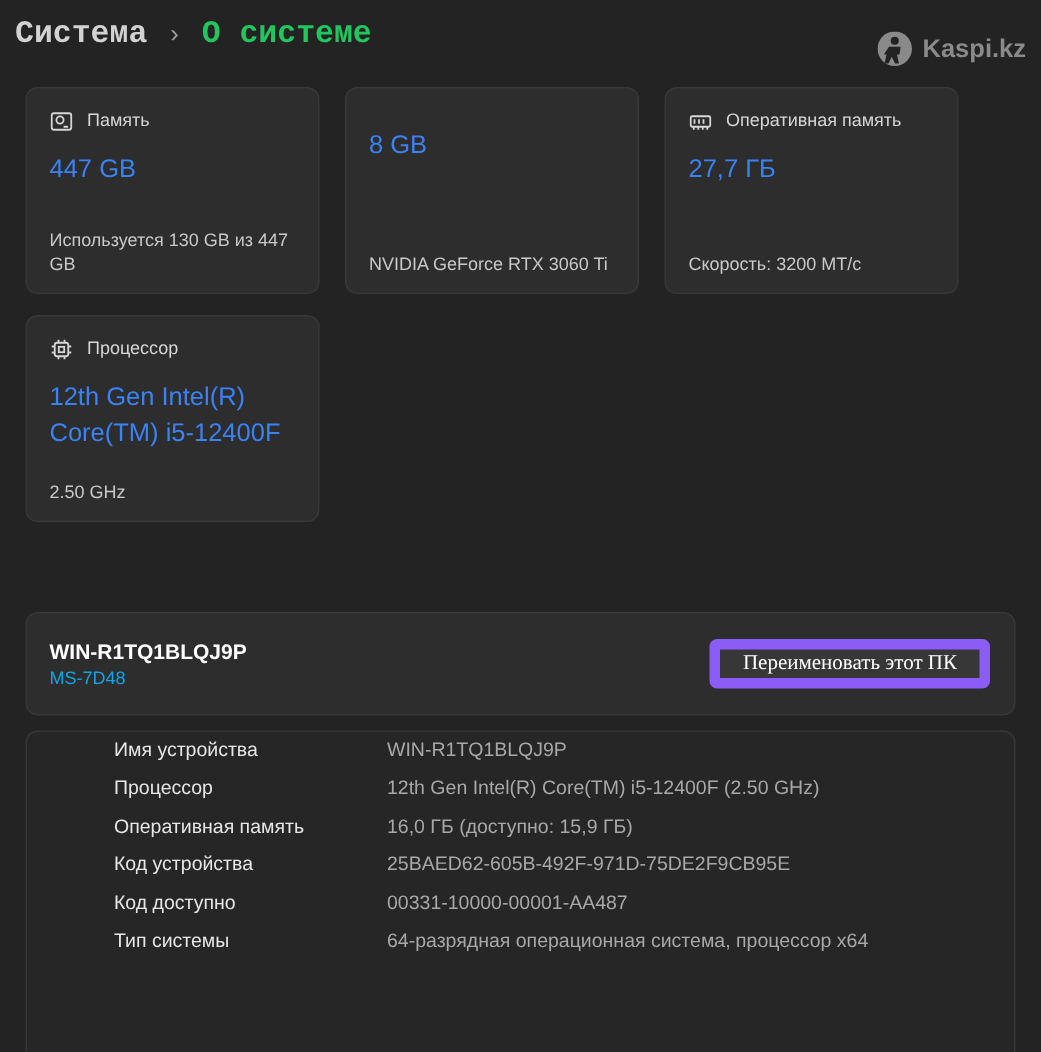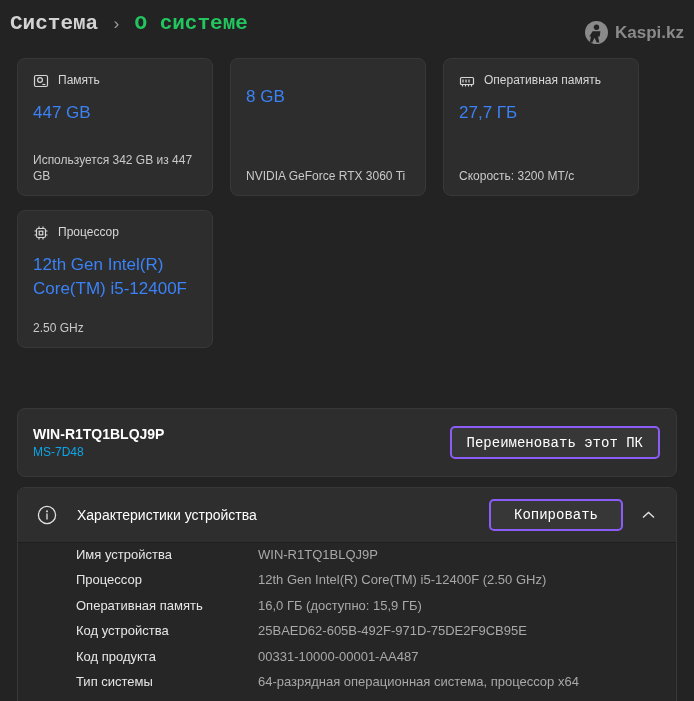--- a/index.html
+++ b/index.html
@@ -49,24 +49,24 @@
   .pc-card {
     position:absolute; left:17px; top:408px; width:660px; height:69px;
     background:#2d2d2d; border:1px solid #383838; border-radius:8px;
     display:flex; align-items:center; justify-content:space-between;
     padding:0 16px 0 15px;
   }
   .pc-name { font-size:14px; font-weight:700; color:#ffffff; }
   .pc-model { font-size:12px; color:#0ea5e9; margin-top:3px; }
   .btn {
     background:#373737;
-    border:2px solid #8b5cf6;
+    border:7px solid #8b5cf6;
     border-radius:5px;
     color:#ffffff;
-    font-family:Liberation Mono, monospace;
+    font-family:Liberation Serif, serif;
     font-size:14px;
     cursor:pointer;
     white-space:nowrap;
   }
   .rename-btn { height:33px; padding:0 15px; }
   .specs-card {
     position:absolute; left:17px; top:487px; width:660px; height:228px;
     background:#262626; border:1px solid #383838; border-radius:8px;
     overflow:hidden;
   }
@@ -109,21 +109,21 @@
   <div class="card">
     <div class="card-head">
       <svg class="mini" width="16" height="16" viewBox="0 0 16 16" fill="none" stroke="#d6d6d6" stroke-width="1.2">
         <rect x="1.5" y="2.5" width="13" height="11" rx="1.5"></rect>
         <circle cx="7" cy="7" r="2.4"></circle>
         <path d="M9.4 11.5 h3"></path>
       </svg>
       <span class="card-label">Память</span>
     </div>
     <div class="card-value">447 GB</div>
-    <div class="card-detail">Используется 342 GB из 447 GB</div>
+    <div class="card-detail">Используется 130 GB из 447 GB</div>
   </div>
 
   <div class="card">
     <div class="card-value">8 GB</div>
     <div class="card-detail">NVIDIA GeForce RTX 3060 Ti</div>
   </div>
 
   <div class="card">
     <div class="card-head">
       <svg class="mini" width="16" height="16" viewBox="0 0 16 16" fill="none" stroke="#d6d6d6" stroke-width="1.2">
@@ -154,55 +154,39 @@
 
 <div class="pc-card">
   <div>
     <div class="pc-name">WIN-R1TQ1BLQJ9P</div>
     <div class="pc-model">MS-7D48</div>
   </div>
   <button class="btn rename-btn">Переименовать этот ПК</button>
 </div>
 
 <div class="specs-card">
-  <div class="specs-header">
-    <span style="display:flex;">
-      <svg width="20" height="20" viewBox="0 0 20 20" fill="none" stroke="#e0e0e0" stroke-width="1.3">
-        <circle cx="10" cy="10" r="8.6"></circle>
-        <path d="M10 9 v5" stroke-linecap="round"></path>
-        <path d="M10 6.2 v0.2" stroke-linecap="round" stroke-width="1.8"></path>
-      </svg>
-    </span>
-    <span class="specs-title">Характеристики устройства</span>
-    <button class="btn copy-btn">Копировать</button>
-    <span class="chevron-wrap">
-      <svg width="13" height="8" viewBox="0 0 13 8" fill="none" stroke="#e0e0e0" stroke-width="1.4">
-        <path d="M1 6.5 L6.5 1.5 L12 6.5"></path>
-      </svg>
-    </span>
-  </div>
   <div class="specs-body">
     <div class="spec-row">
       <span class="spec-label">Имя устройства</span>
       <span class="spec-value">WIN-R1TQ1BLQJ9P</span>
     </div>
     <div class="spec-row">
       <span class="spec-label">Процессор</span>
       <span class="spec-value">12th Gen Intel(R) Core(TM) i5-12400F (2.50 GHz)</span>
     </div>
     <div class="spec-row">
       <span class="spec-label">Оперативная память</span>
       <span class="spec-value">16,0 ГБ (доступно: 15,9 ГБ)</span>
     </div>
     <div class="spec-row">
       <span class="spec-label">Код устройства</span>
       <span class="spec-value">25BAED62-605B-492F-971D-75DE2F9CB95E</span>
     </div>
     <div class="spec-row">
-      <span class="spec-label">Код продукта</span>
+      <span class="spec-label">Код доступно</span>
       <span class="spec-value">00331-10000-00001-AA487</span>
     </div>
     <div class="spec-row">
       <span class="spec-label">Тип системы</span>
       <span class="spec-value">64-разрядная операционная система, процессор x64</span>
     </div>
   </div>
 </div>
 
 </body></html>

